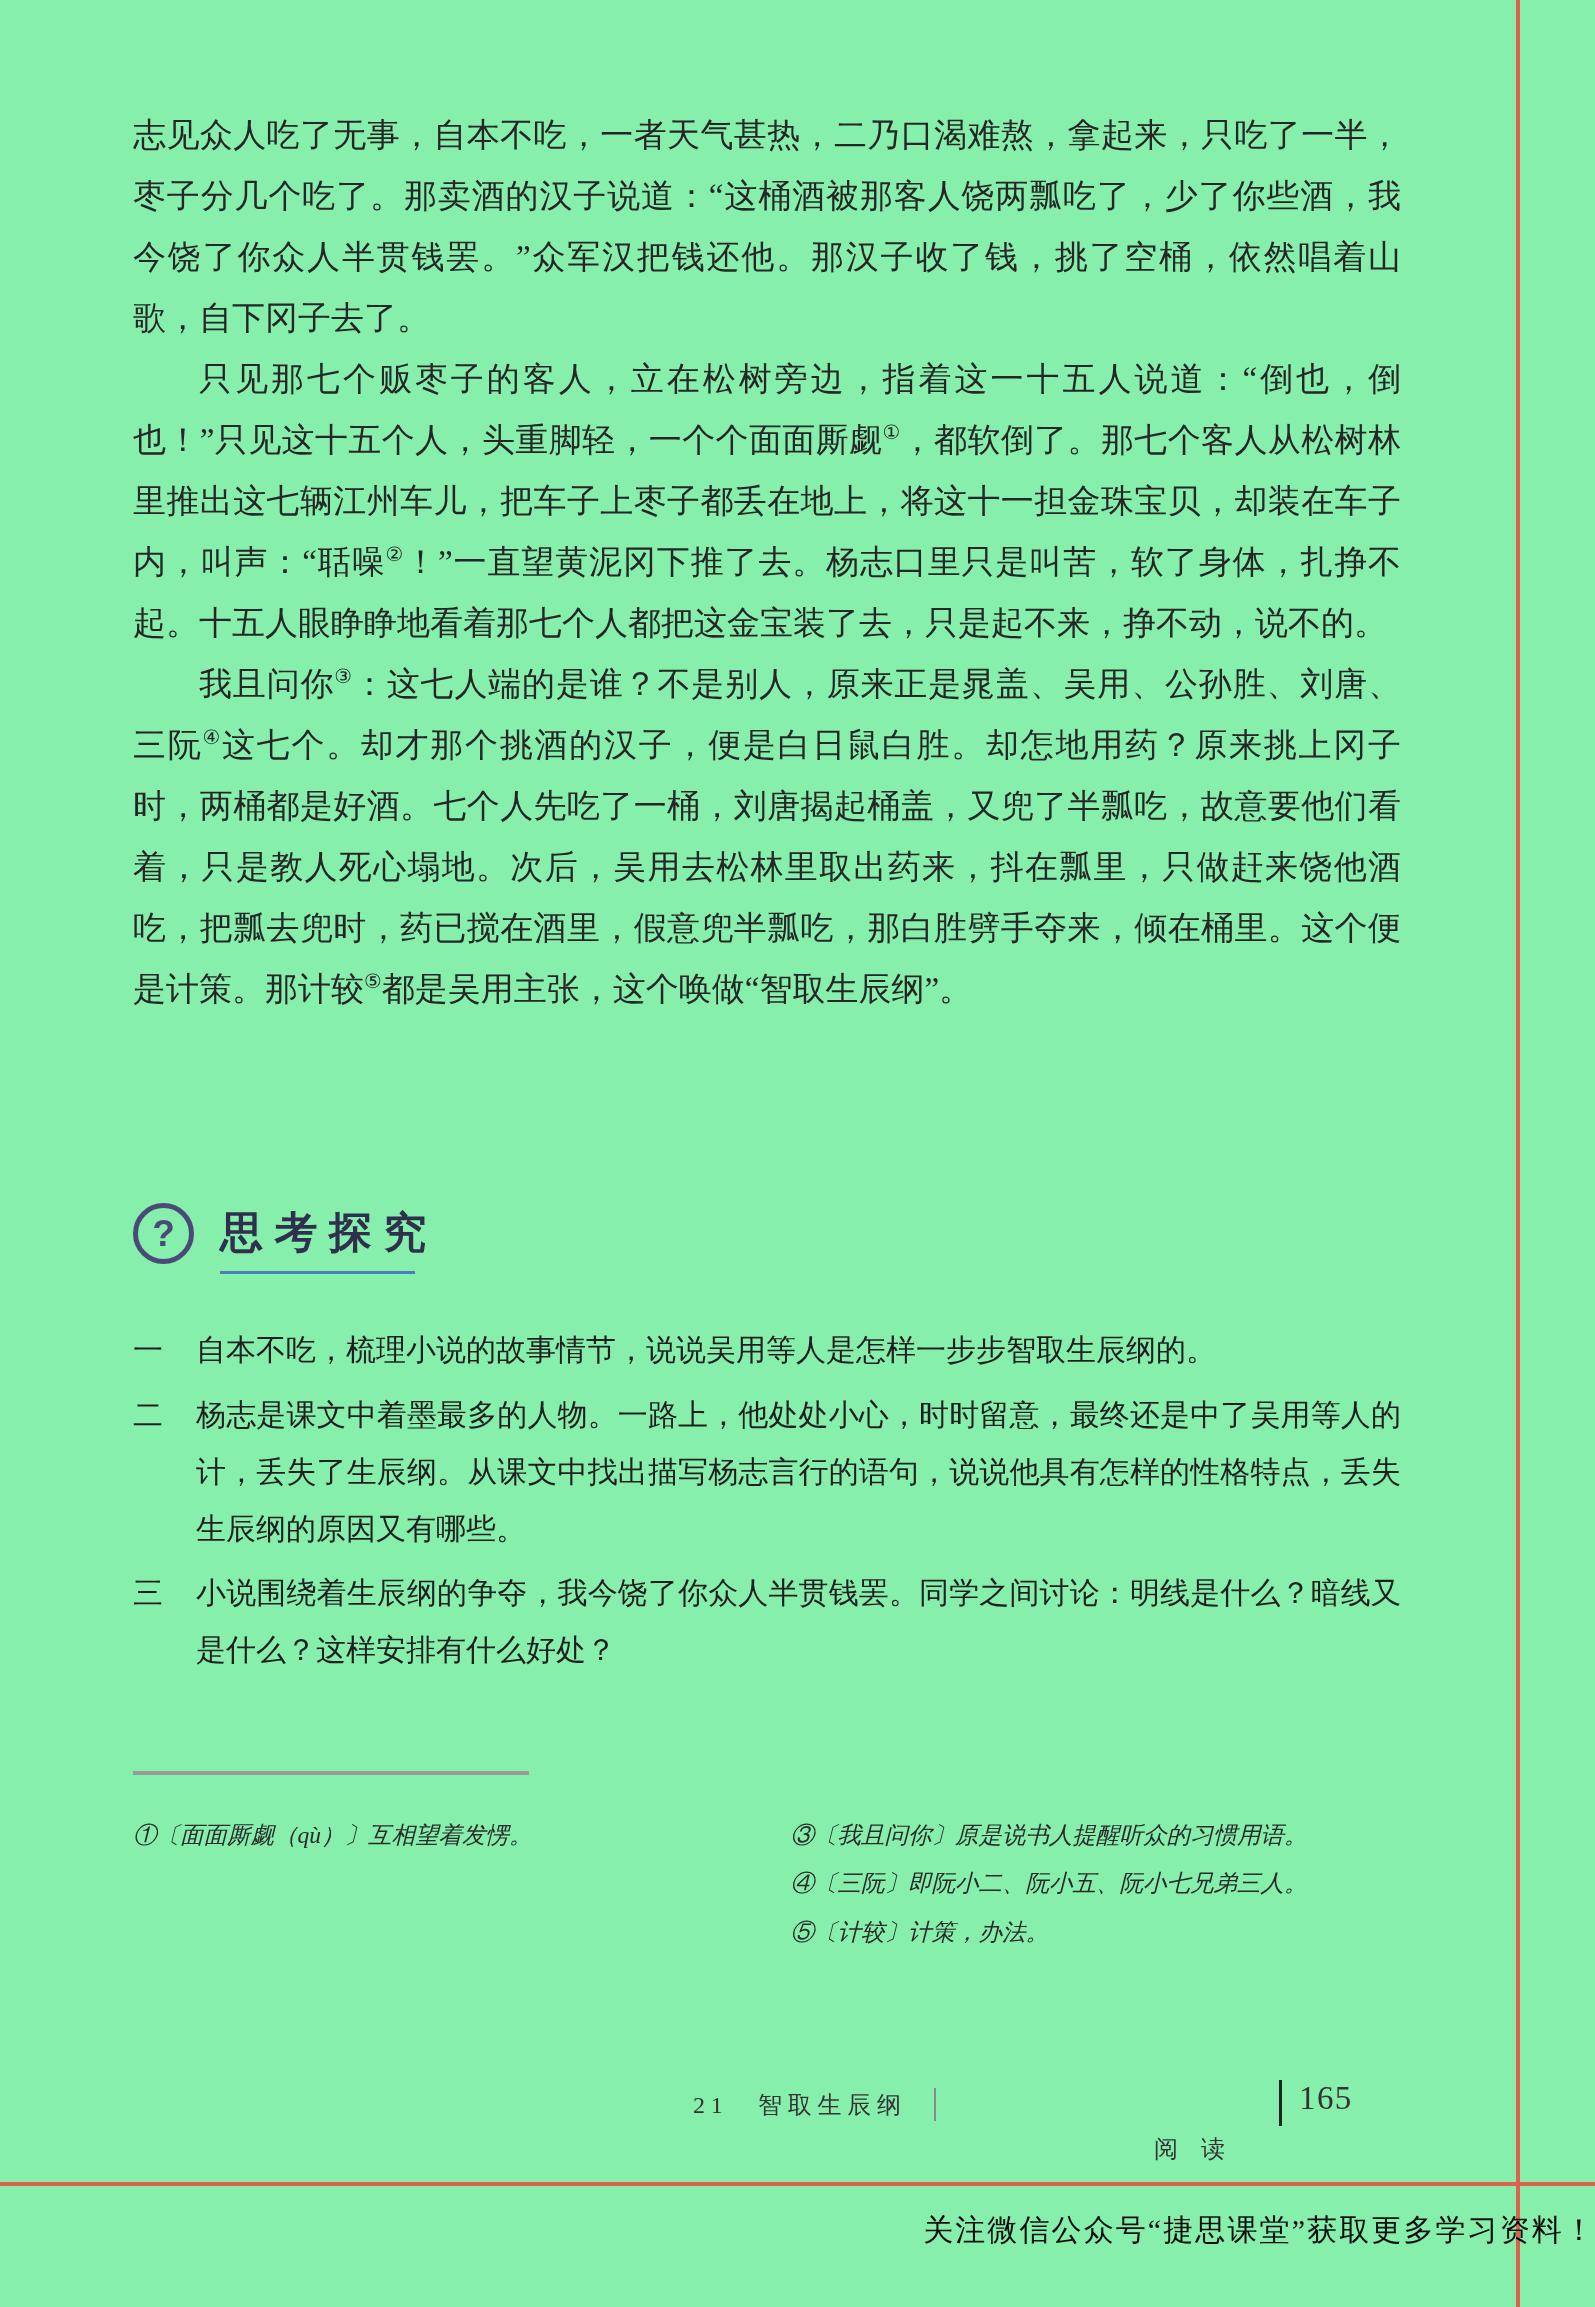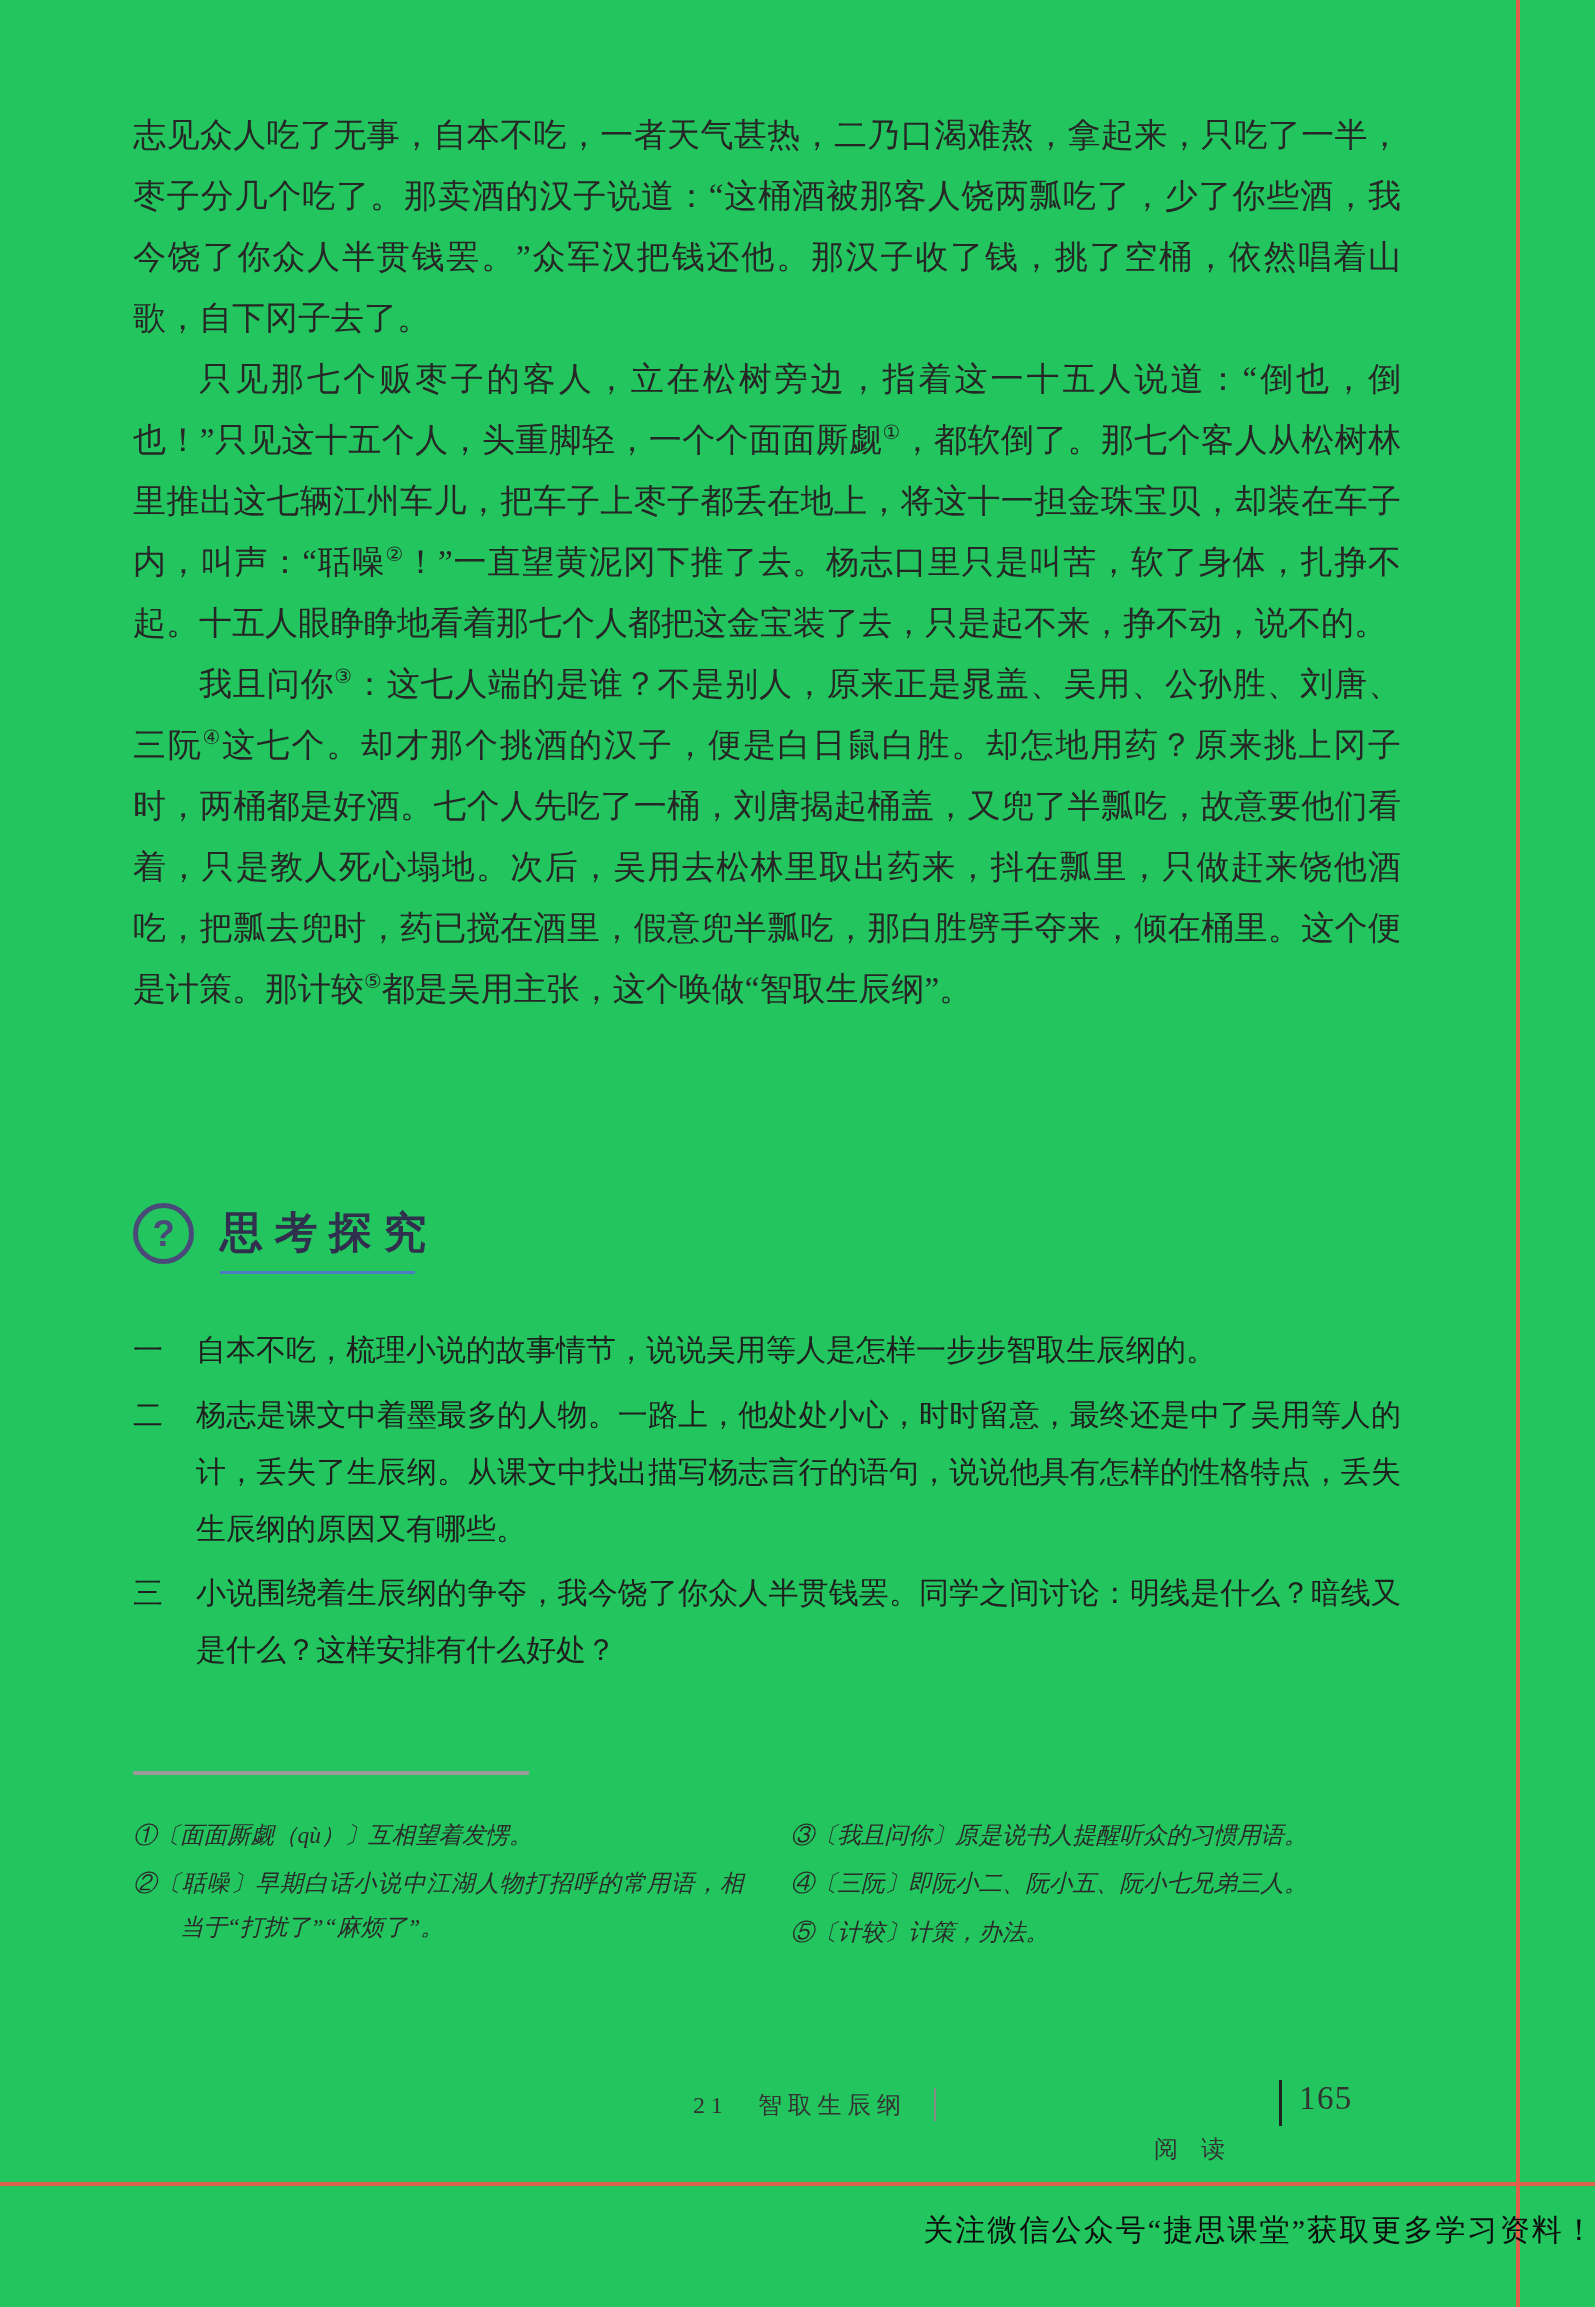--- a/index.html
+++ b/index.html
@@ -1,20 +1,20 @@
 <!DOCTYPE html>
 <html style="font-size:11.4px"><head>
 <meta charset="utf-8">
 <style>
   html,body { margin:0; padding:0; background:#e9e9e9; }
   .page {
     position:relative;
     width:1596px; height:2307px;
     margin:0 auto;
-    background:#22c55e;
+    background:#86efac;
     font-family:"Liberation Serif","DejaVu Serif",serif;
     color:#262626;
     overflow:hidden;
   }
 
   
   .body-text {
     position:absolute; left:133px; top:105px; width:1268px;
     font-size:33px; line-height:61px; text-align:justify;
   }
@@ -110,21 +110,20 @@
         <span class="q-num">三</span>
         <span class="q-text">小说围绕着生辰纲的争夺，我今饶了你众人半贯钱罢。同学之间讨论：明线是什么？暗线又是什么？这样安排有什么好处？</span>
       </li>
     </ol>
   </div>
 
   <div class="fn-divider"></div>
   <div class="footnotes">
     <div class="fn-col">
       <p class="fn">①〔面面厮觑（qù）〕互相望着发愣。</p>
-      <p class="fn">②〔聒噪〕早期白话小说中江湖人物打招呼的常用语，相当于“打扰了”“麻烦了”。</p>
     </div>
     <div class="fn-col">
       <p class="fn">③〔我且问你〕原是说书人提醒听众的习惯用语。</p>
       <p class="fn">④〔三阮〕即阮小二、阮小五、阮小七兄弟三人。</p>
       <p class="fn">⑤〔计较〕计策，办法。</p>
     </div>
   </div>
 
   <div class="footer">
     <span class="footer-lesson">21　智取生辰纲</span>

